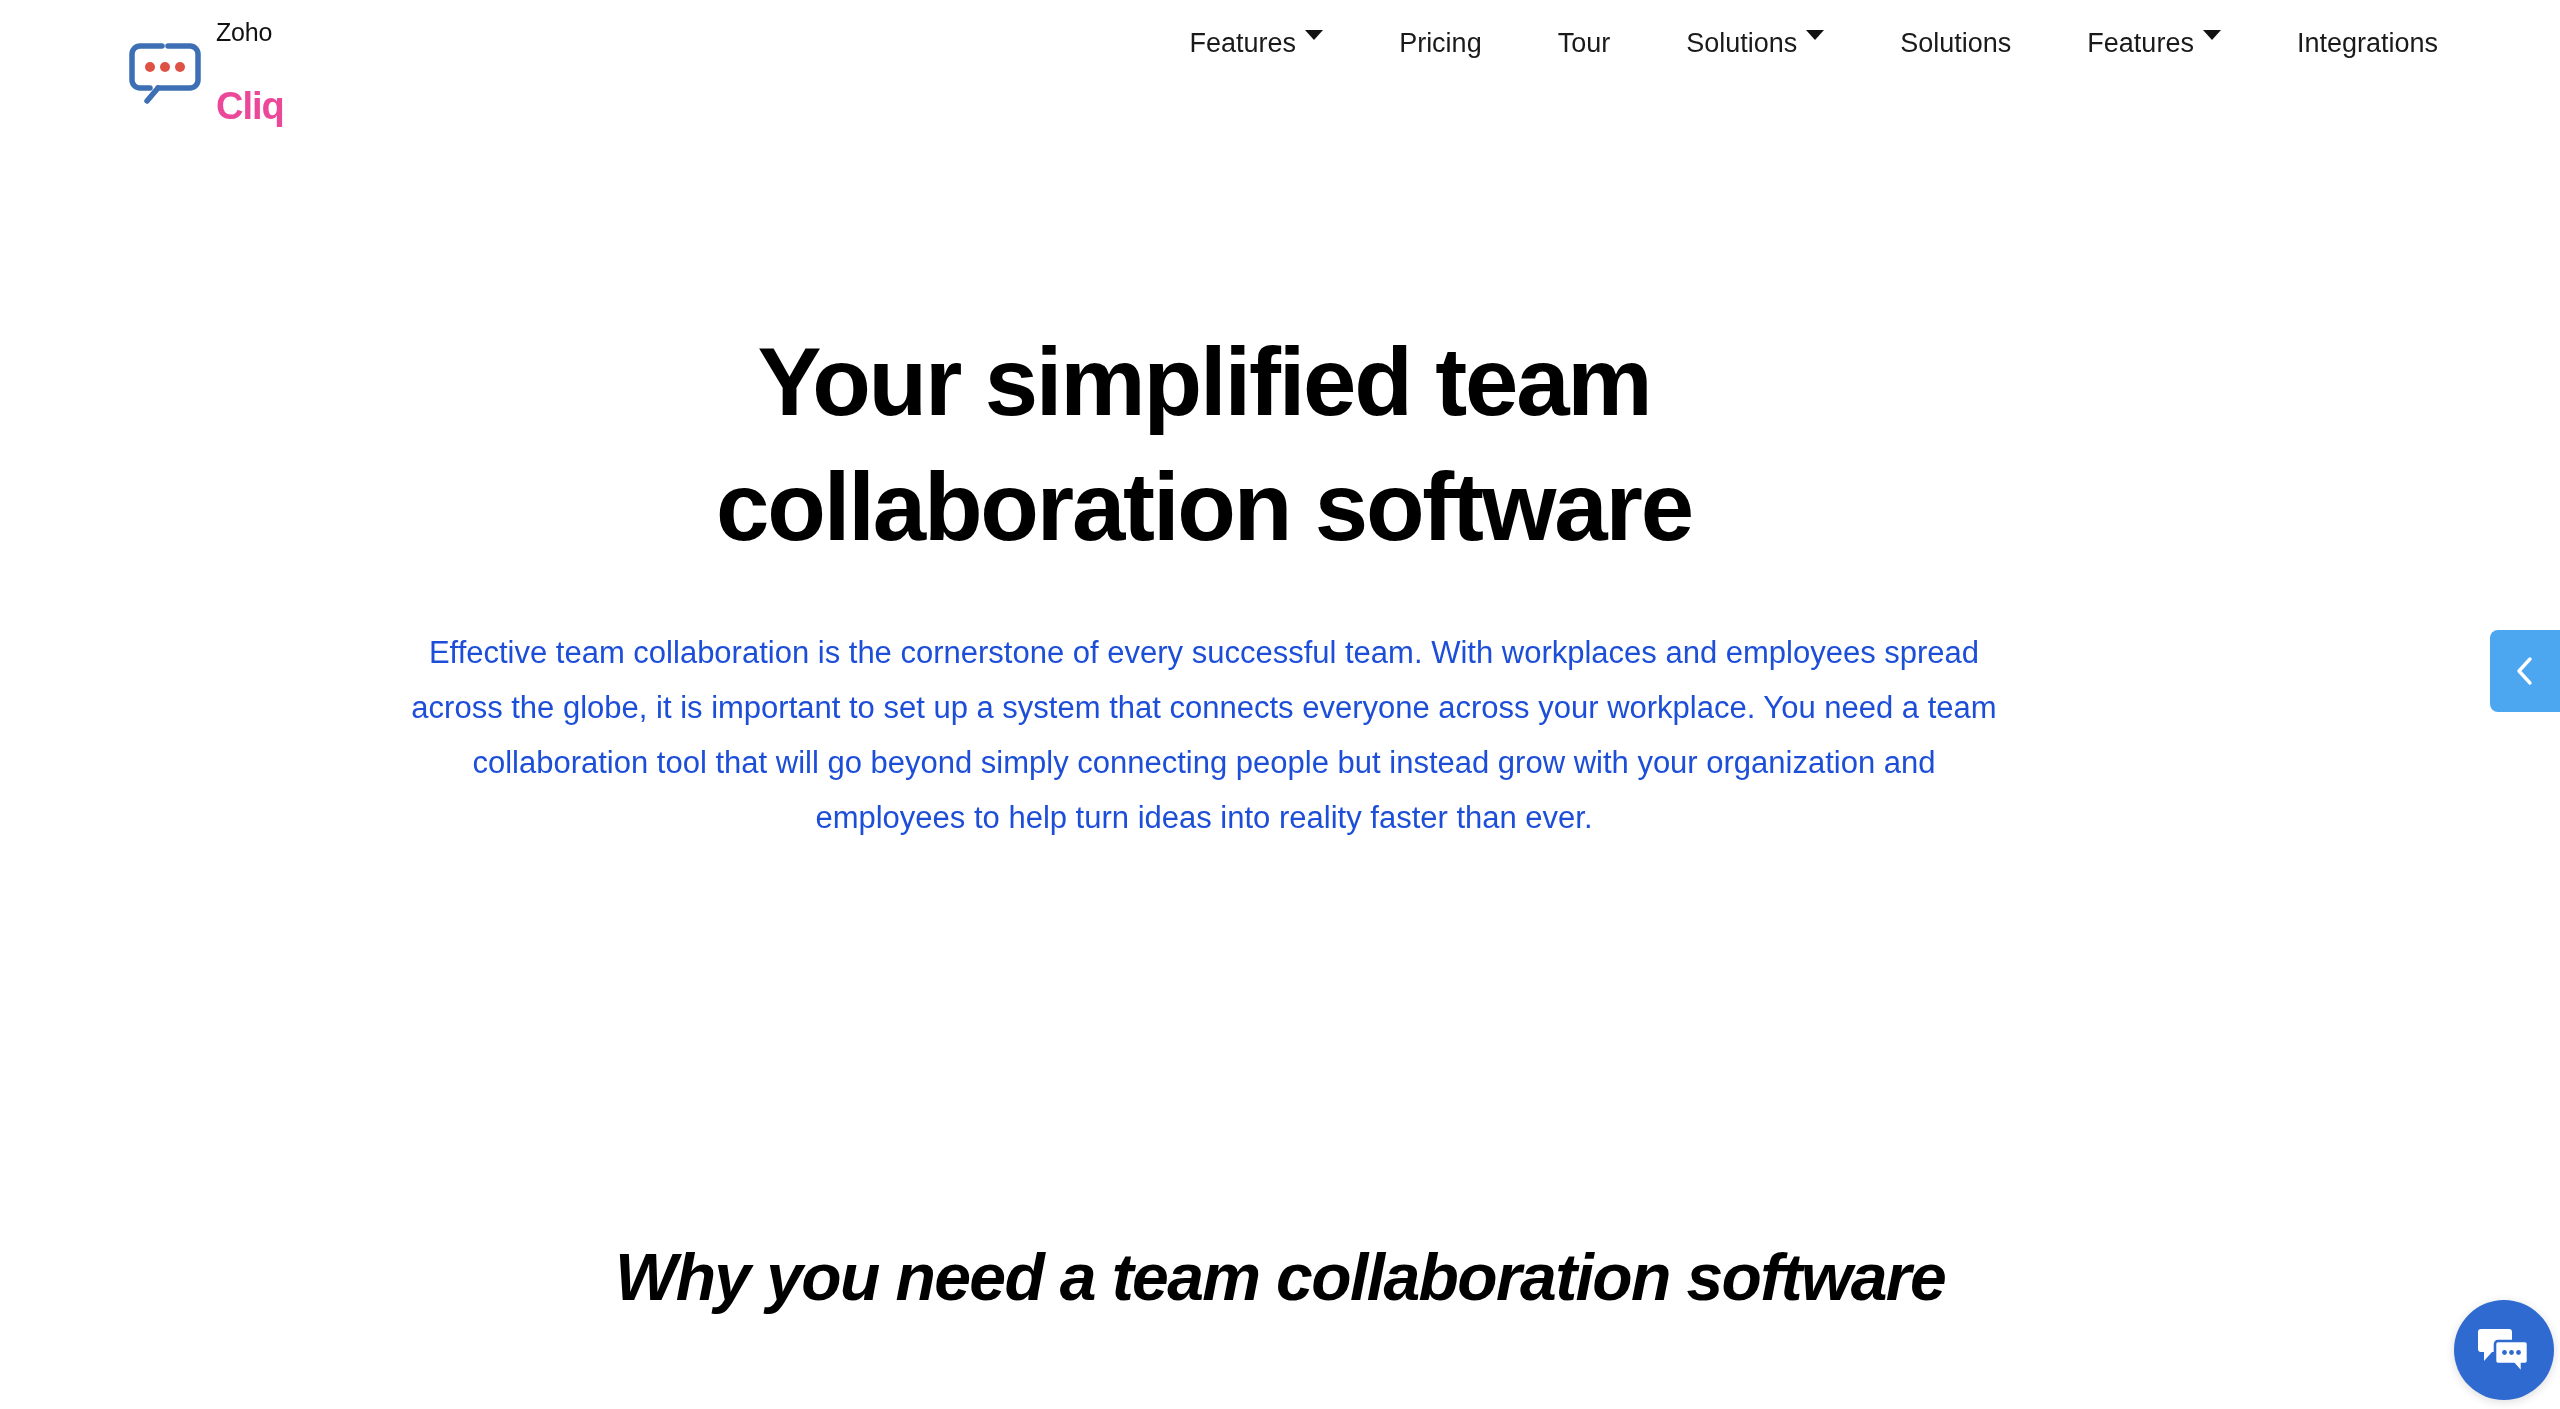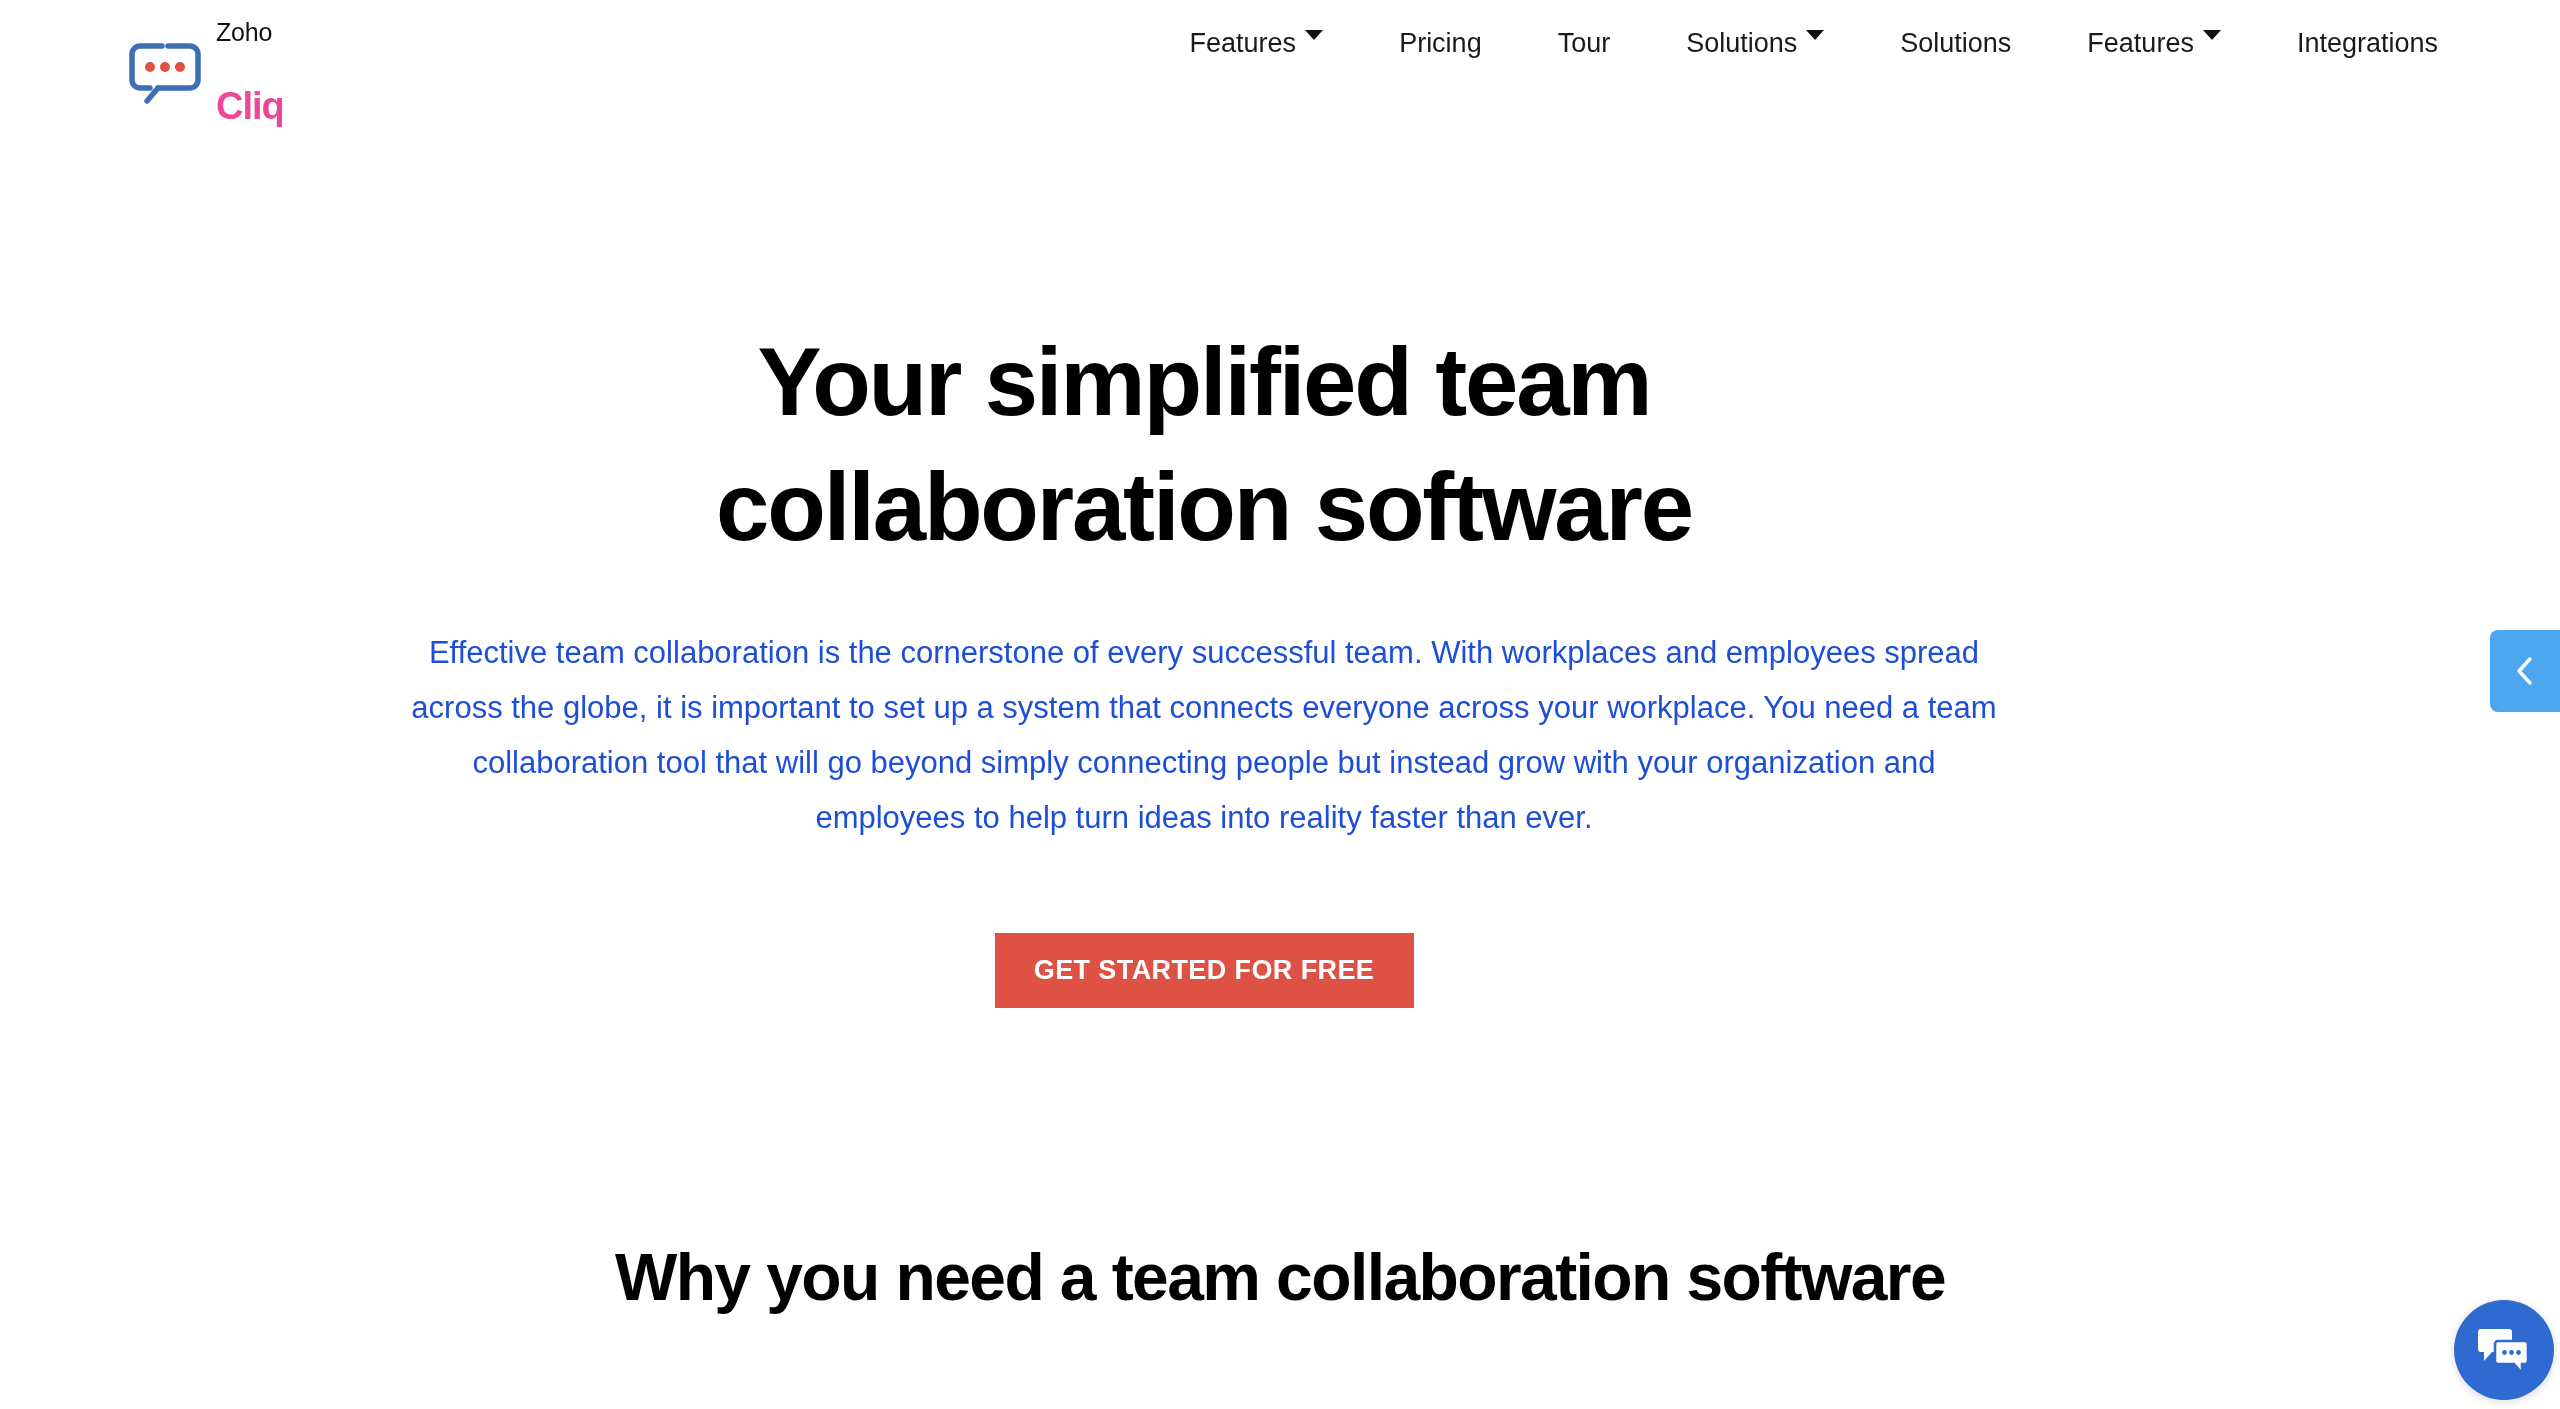--- a/index.html
+++ b/index.html
@@ -147,20 +147,21 @@
     font-family: "Liberation Sans", sans-serif;
   }
 
   
   .section-two {
     position: absolute;
     top: 1236px;
     left: 0;
     width: 2560px;
     text-align: center;
+    font-style: italic;
   }
 
   .section-heading {
     font-size: 66px;
     line-height: 1.25;
     font-weight: 700;
     letter-spacing: -1.6px;
     color: #000000;
   }
 
@@ -256,23 +257,20 @@
       <a class="nav-item" href="#">
         <span>Integrations</span>
       </a>
 
     </nav>
   </header>
 
   <section class="hero">
     <h1 class="hero-title">Your simplified team collaboration software</h1>
     <p class="hero-desc">Effective team collaboration is the cornerstone of every successful team. With workplaces and employees spread across the globe, it is important to set up a system that connects everyone across your workplace. You need a team collaboration tool that will go beyond simply connecting people but instead grow with your organization and employees to help turn ideas into reality faster than ever.</p>
-    <div class="cta-wrap">
-      <button class="cta-button">GET STARTED FOR FREE</button>
-    </div>
   </section>
 
   <section class="section-two">
     <h2 class="section-heading">Why you need a team collaboration software</h2>
   </section>
 
   <div class="side-tab">
     <span>
       <svg width="26" height="34" viewBox="0 0 26 34" xmlns="http://www.w3.org/2000/svg" aria-hidden="true">
         <path d="M18 5 L7 17 L18 29" fill="none" stroke="#ffffff" stroke-width="3.4" stroke-linecap="round" stroke-linejoin="round"></path>

